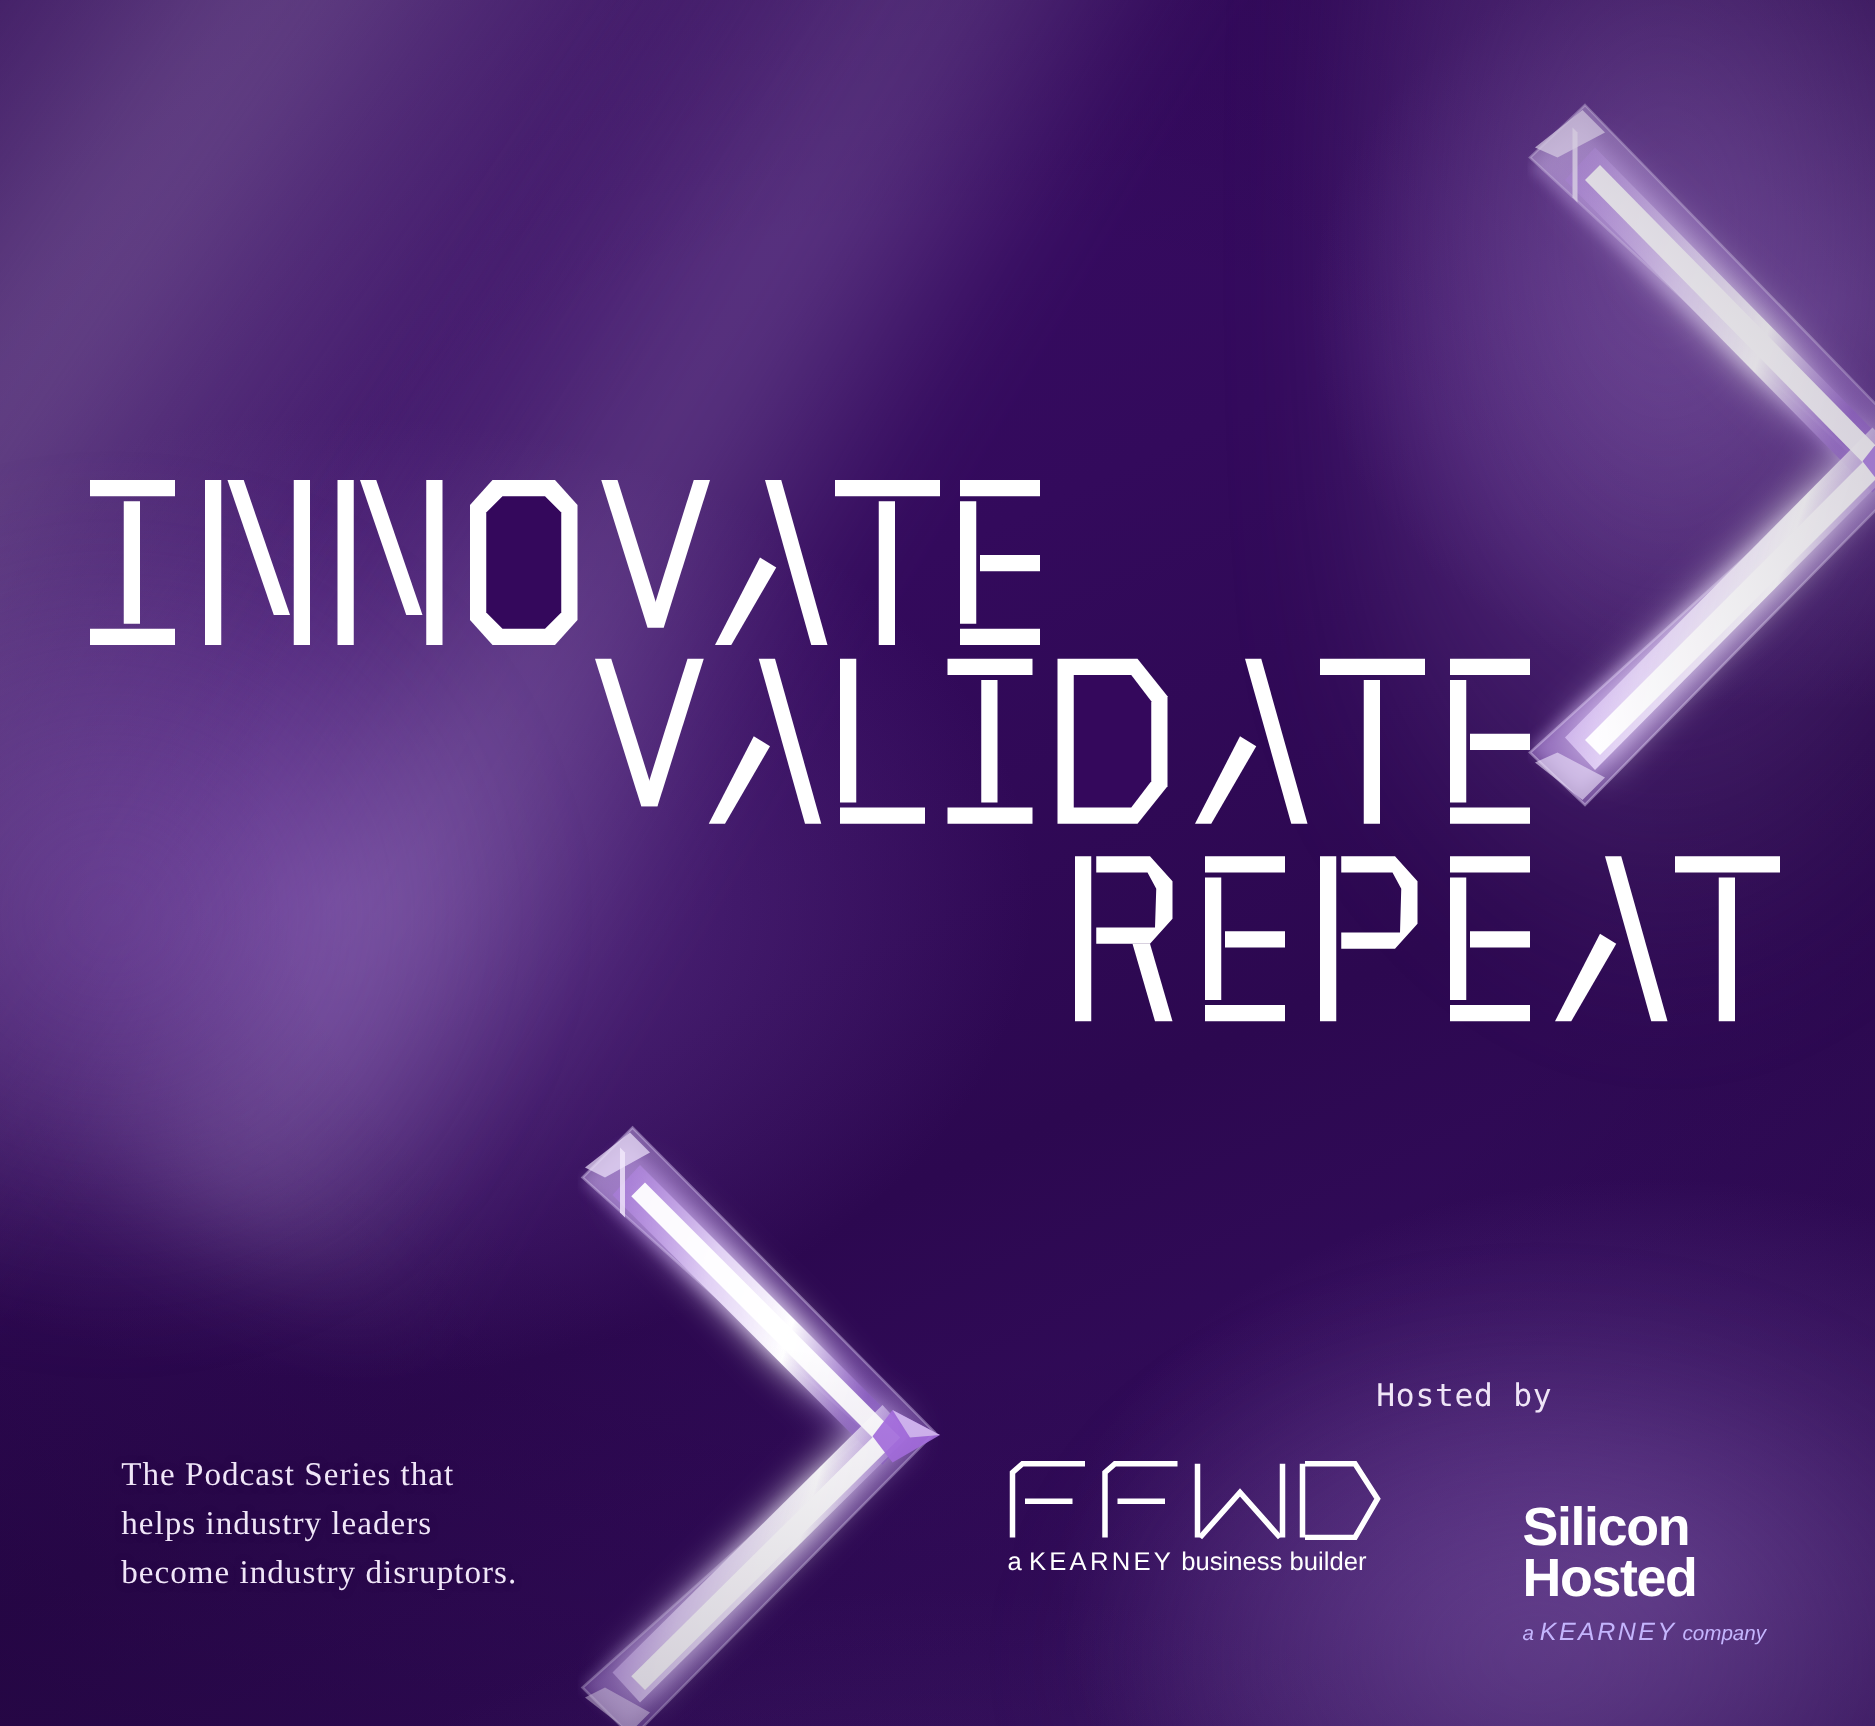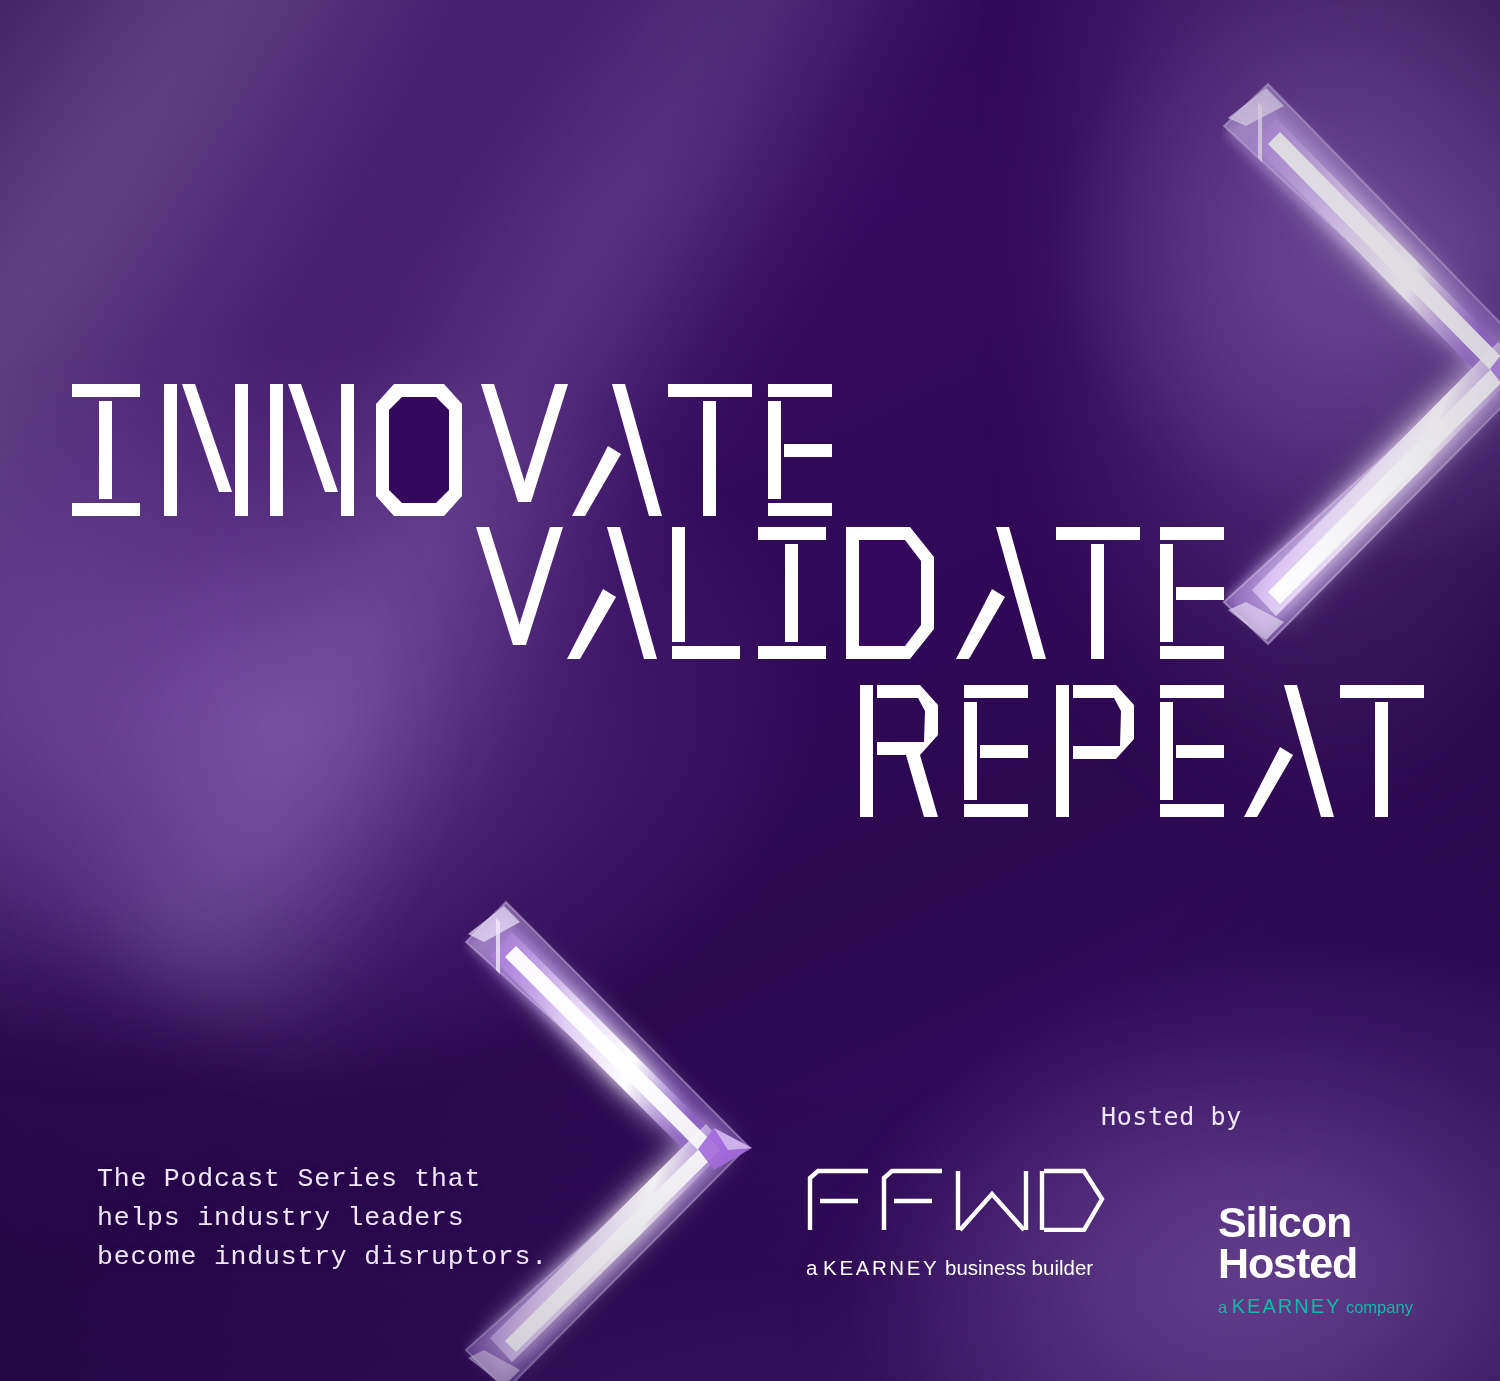--- a/index.html
+++ b/index.html
@@ -94,21 +94,21 @@
   .hl-line svg { display:block; overflow:visible; }
 
   .hl-1 { left:72px;  top:384px; }
   .hl-2 { left:476px; top:527px; }
   .hl-3 { left:860px; top:685px; }
 
   
   .tagline {
     position:absolute;
     left:97px; bottom:104px;
-    font-family:Liberation Mono, monospace;
+    font-family:Liberation Serif, serif;
     font-size:26.5px;
     line-height:39px;
     letter-spacing:0.8px;
     color:#f0e6f8;
     white-space:pre;
     text-shadow:0 1px 6px rgba(40,5,70,0.5);
   }
 
   
   .hosted-label {
@@ -119,21 +119,21 @@
     letter-spacing:0.6px;
     color:#efe5f7;
     white-space:pre;
   }
 
   .logos { position:absolute; left:806px; top:1160px; width:640px; height:130px; }
 
   .logo-ffwd { position:absolute; left:0; top:8px; width:310px; }
   .ffwd-mark { display:block; }
   .ffwd-sub {
-    margin-top:26px;
+    margin-top:8px;
     font-size:20.5px;
     color:#ffffff;
     white-space:pre;
     line-height:1;
   }
   .ffwd-sub .kearney { letter-spacing:2.6px; font-weight:400; }
   .ffwd-sub .small { font-size:20.5px; }
 
   .logo-sf { position:absolute; left:412px; top:-4px; width:230px; }
   .sf-name {
@@ -141,23 +141,24 @@
     font-weight:bold;
     line-height:0.96;
     color:#ffffff;
     letter-spacing:-1.1px;
     white-space:pre;
     margin-top:46px;
   }
   .sf-sub {
     margin-top:11px;
     font-size:16.5px;
-    color:#14b8a6;
+    color:#c4b5fd;
     white-space:pre;
     line-height:1;
+    font-style:italic;
   }
   .sf-sub .kearney { letter-spacing:2px; font-size:20px; }
   .sf-sub .tiny { font-size:16.5px; }
 </style>
 </head>
 <body>
 
 <div id="poster">
 
   <div class="bg-base"></div>

